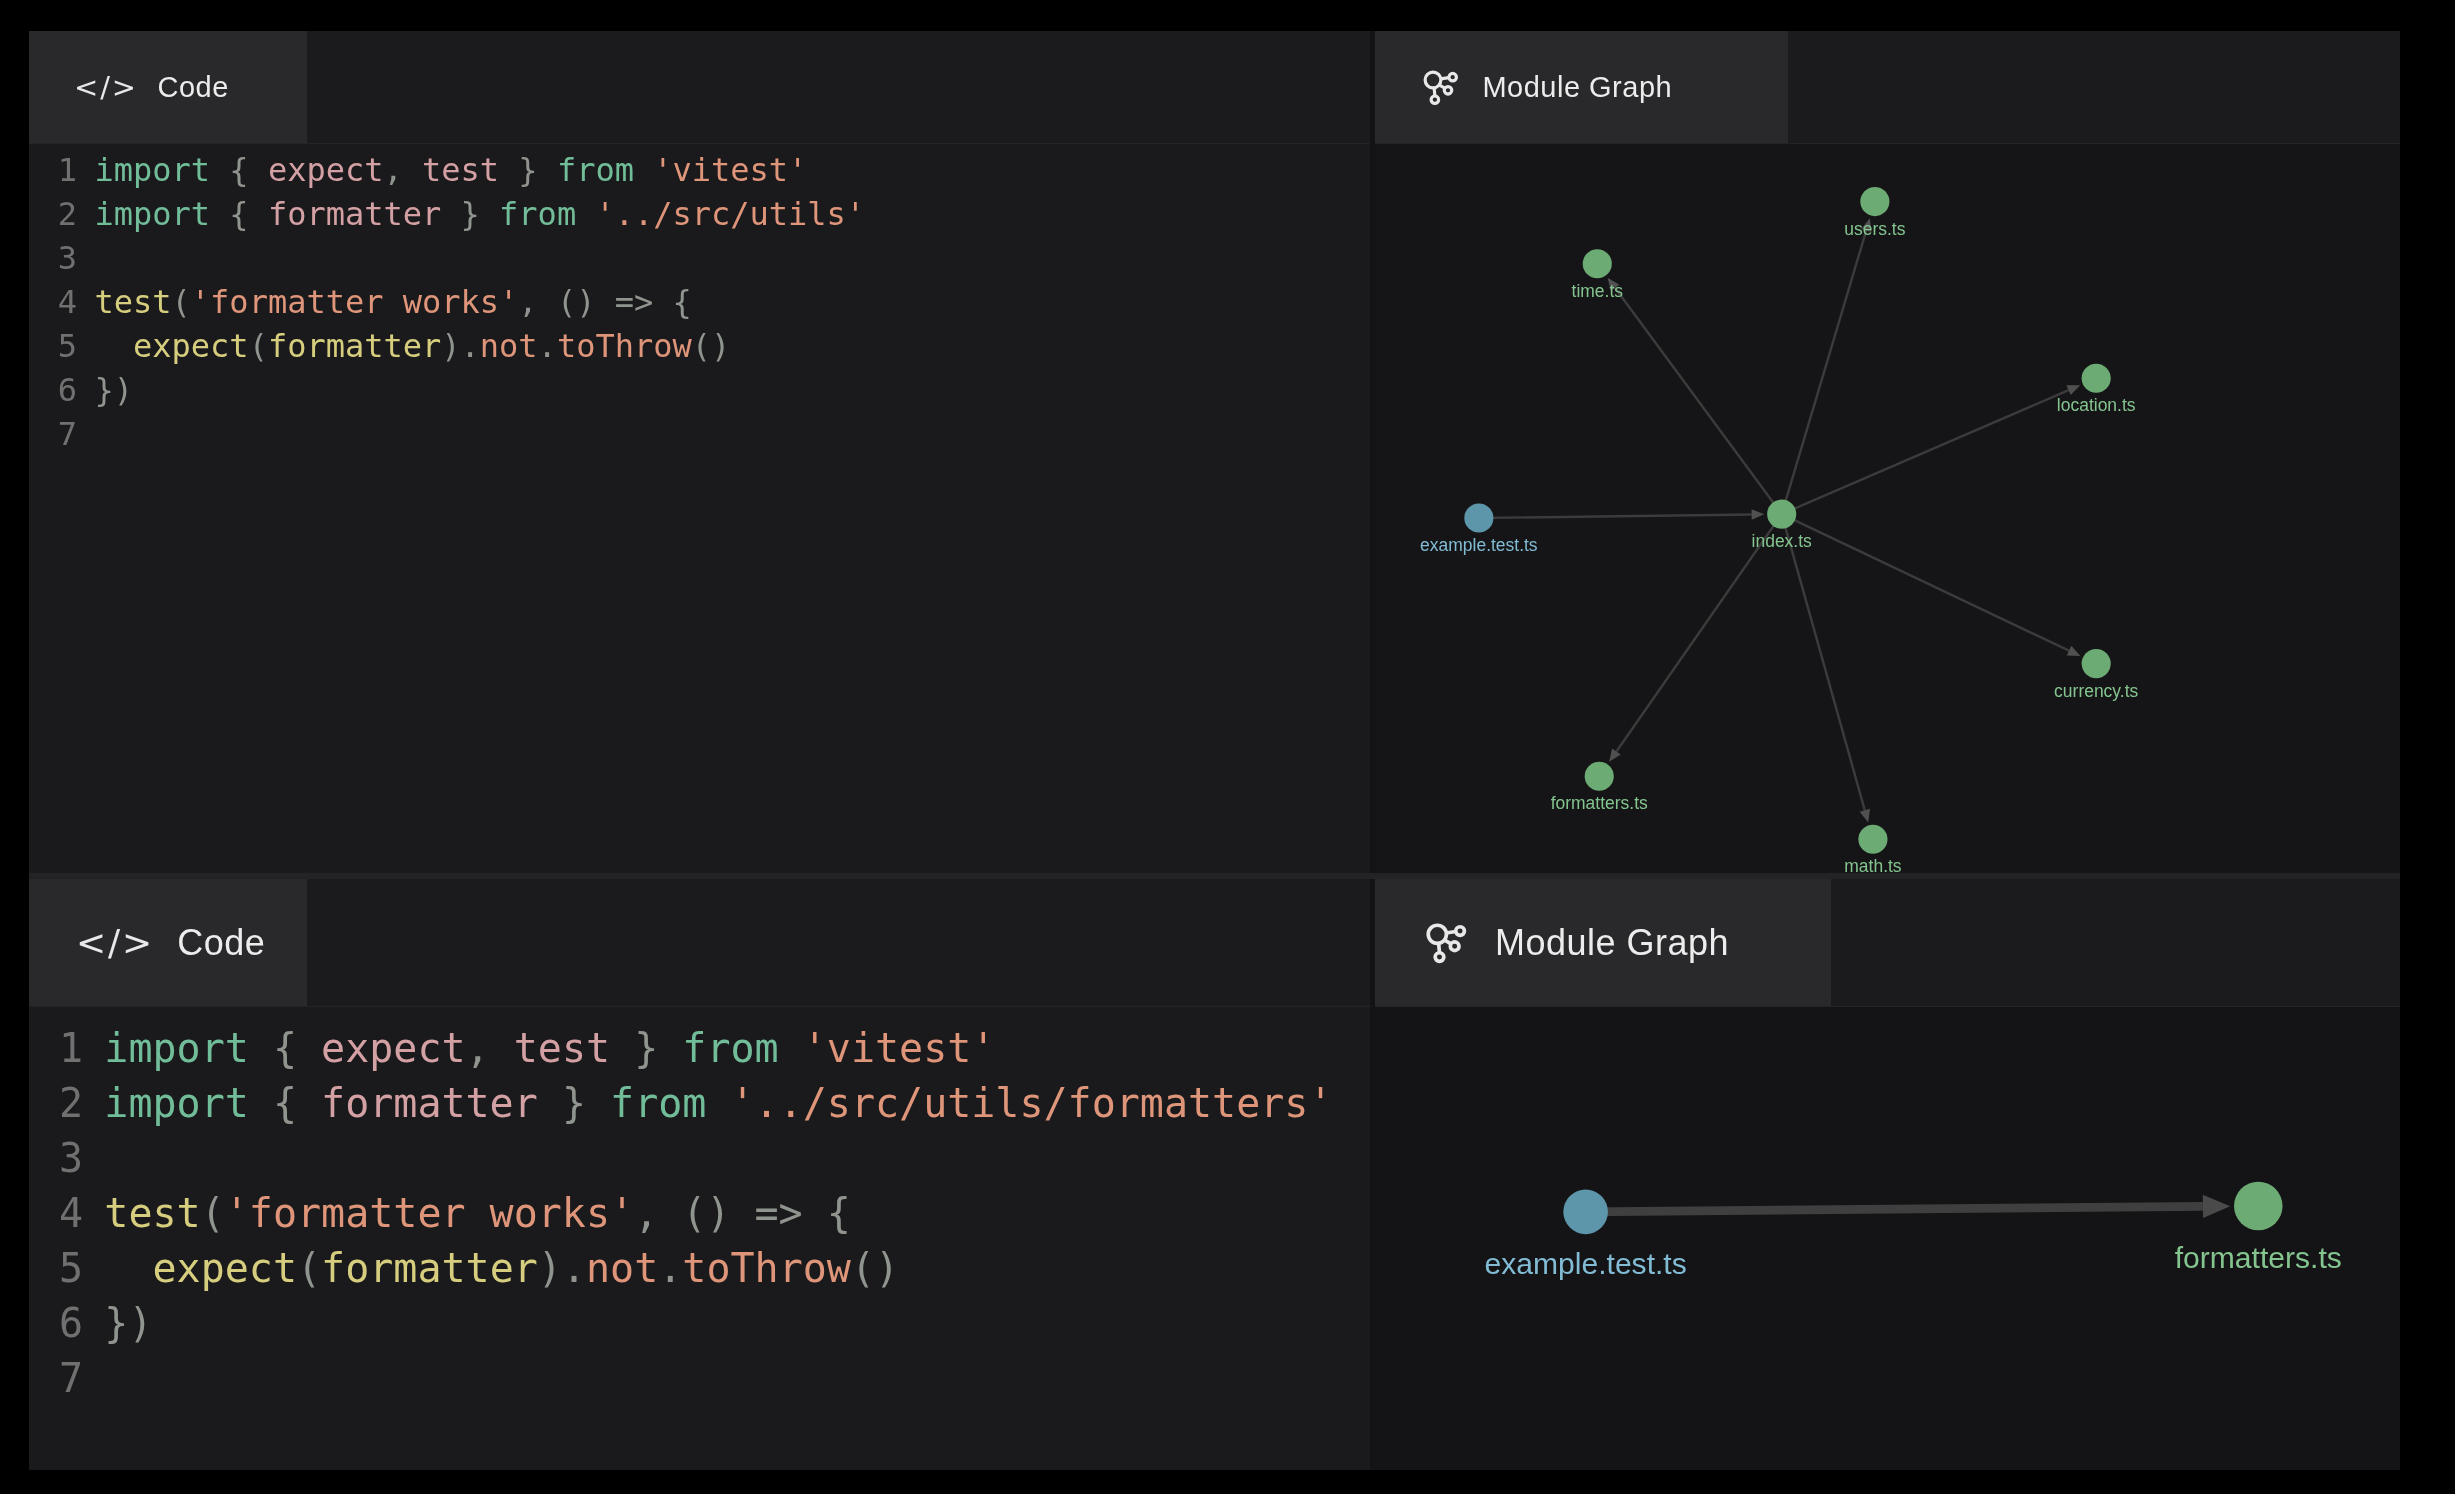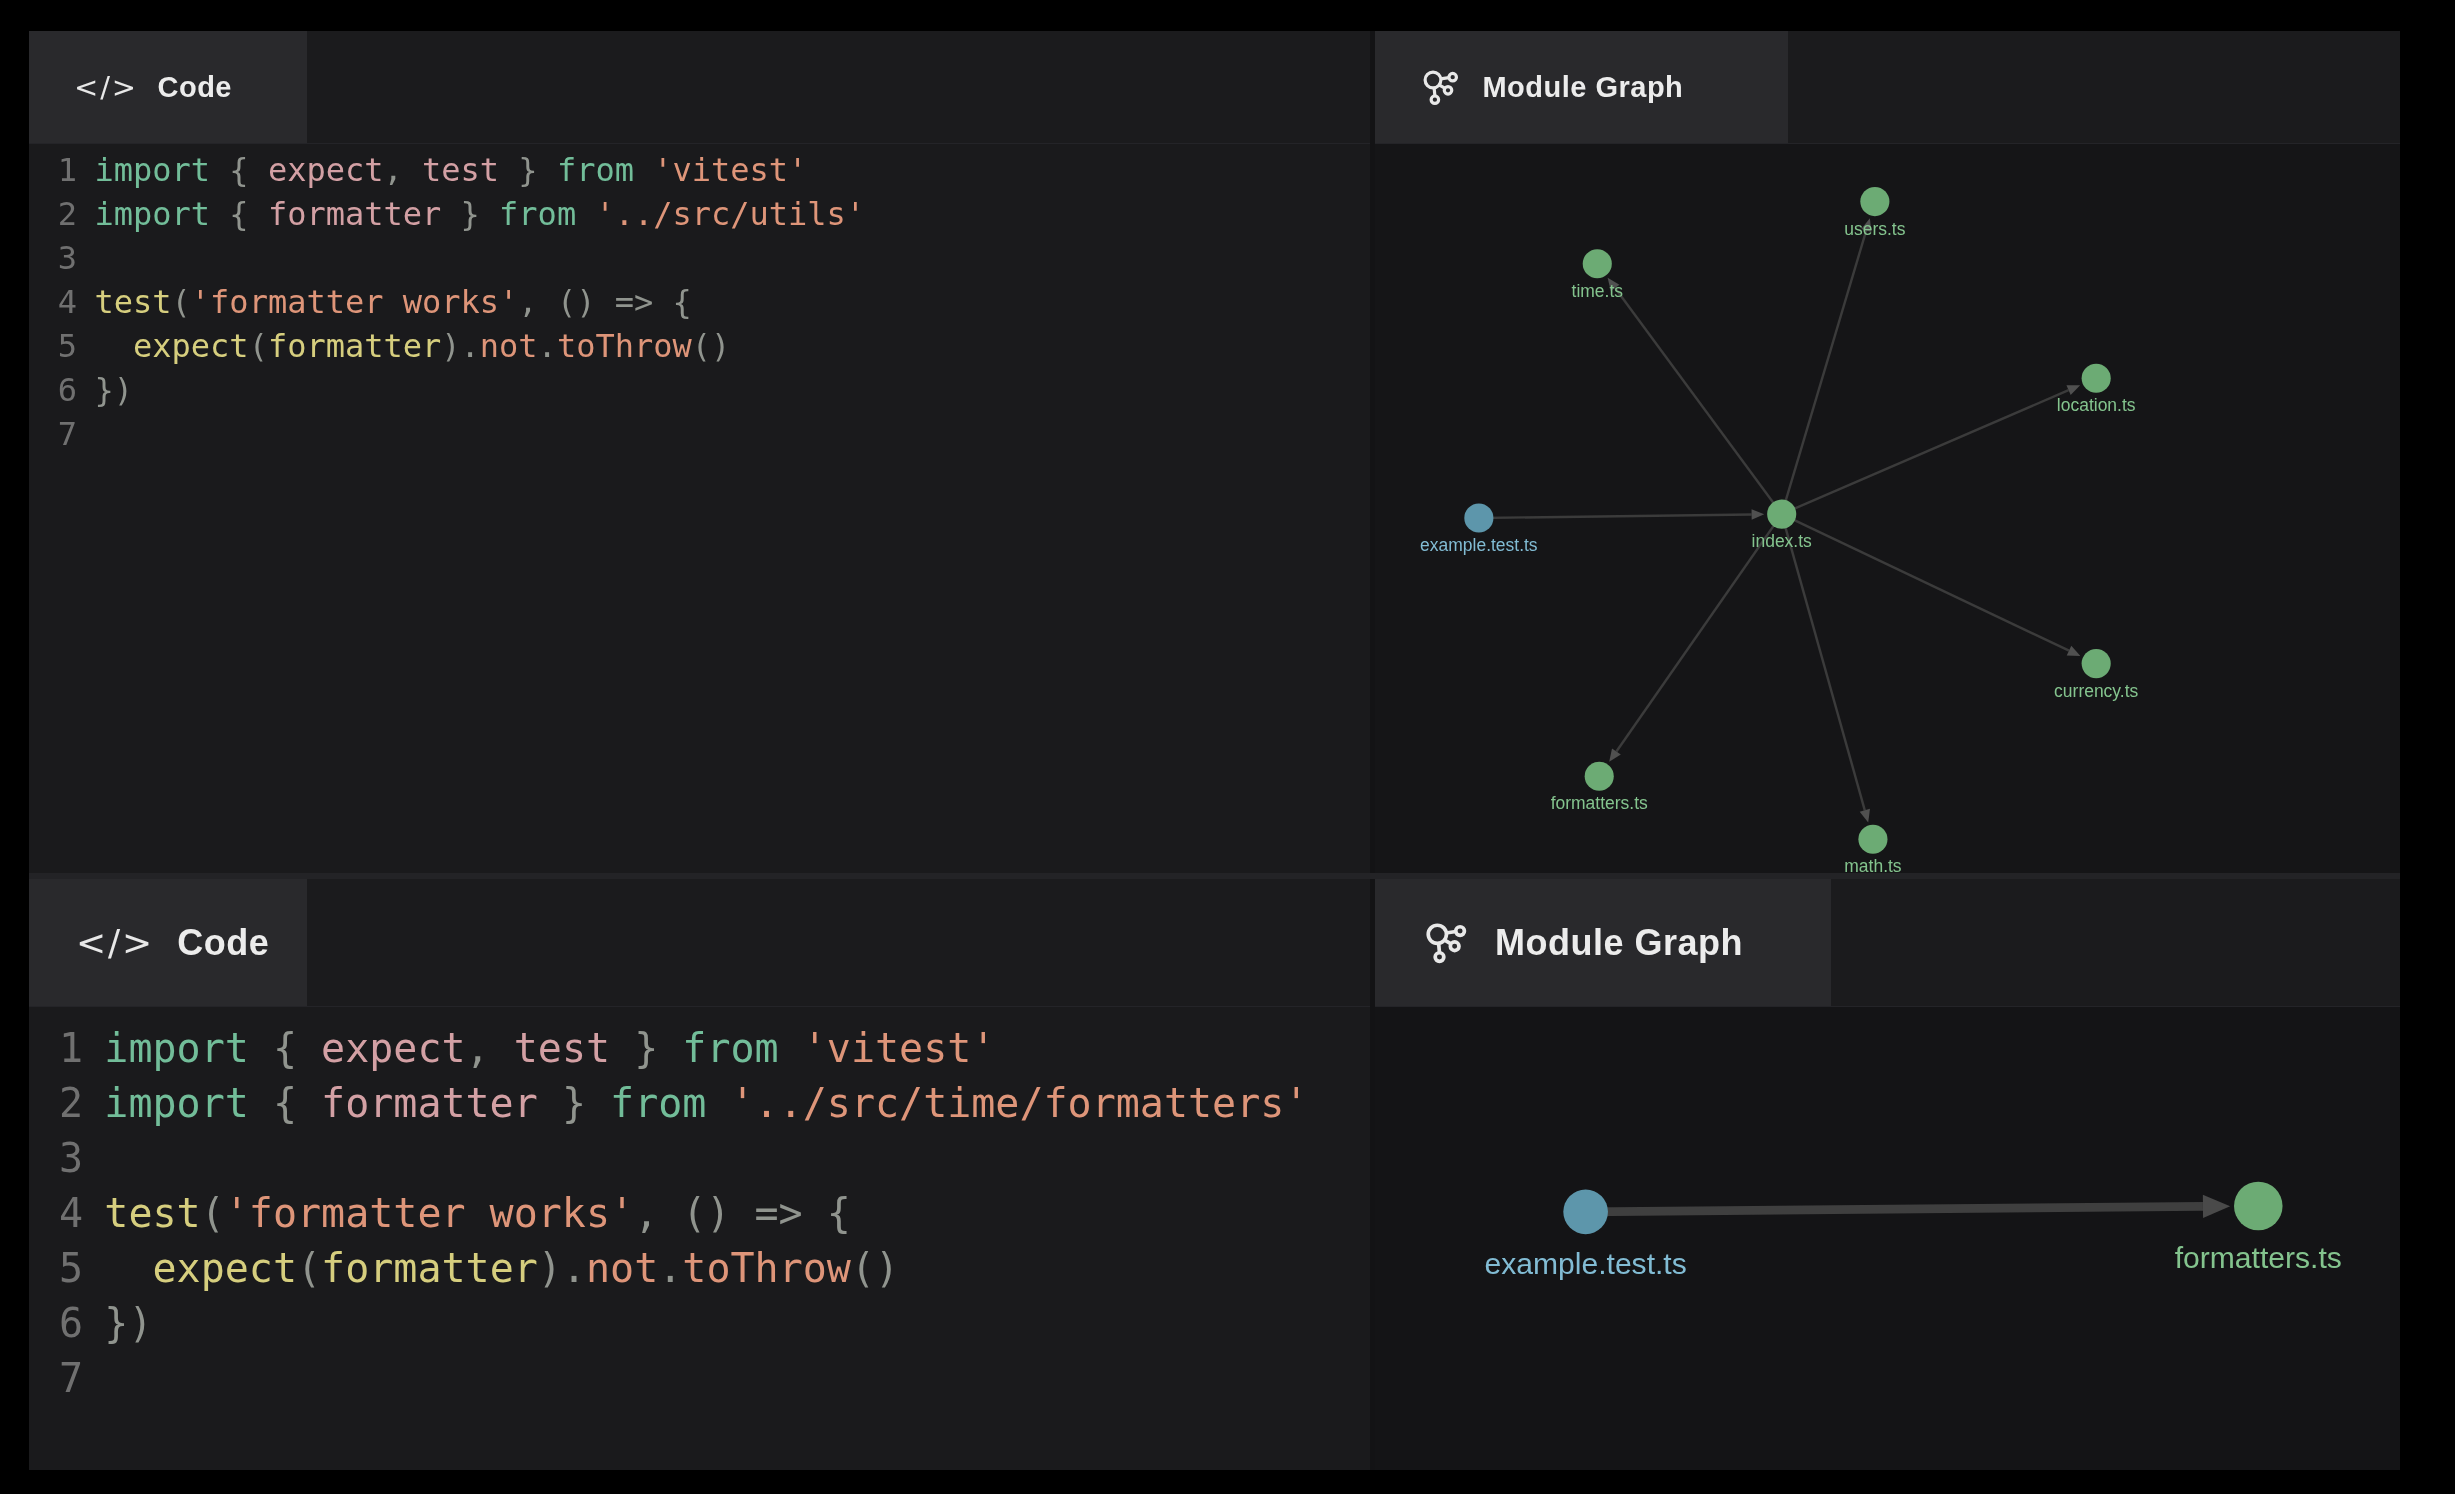--- a/index.html
+++ b/index.html
@@ -15,21 +15,21 @@
   
   .tabbar{
     position:absolute;left:0;right:0;top:0;background:#1b1b1d;
     border-bottom:1.9px solid #242428;box-sizing:border-box;
     display:flex;align-items:stretch;
   }
   .tab{
     background:#29292c;display:flex;align-items:center;box-sizing:border-box;
     color:#ececec;cursor:pointer;
   }
-  .tab .tab-label{white-space:nowrap;font-weight:700;letter-spacing:0.5px;}
+  .tab .tab-label{white-space:nowrap;font-weight:400;letter-spacing:0.5px;}
   .code-glyph{
     font-family:"DejaVu Sans", sans-serif;font-weight:500;color:#e8e8e8;
     letter-spacing:1.9px;white-space:nowrap;
   }
   .mg-icon{display:block;}
   
   .tabbar.row1{height:113px;}
   .tabbar.row1 .tab{width:278px;padding-left:45px;gap:19.4px;font-size:29px;}
   .tabbar.row1 .tab.wide{width:413px;padding-left:43px;}
   .tabbar.row1 .code-glyph{font-size:29px;}
@@ -147,21 +147,21 @@
 
   <div class="panel" id="panel-code-bot">
     <div class="tabbar row2">
       <div class="tab">
         <span class="code-glyph">&lt;/&gt;</span>
         <span class="tab-label">Code</span>
       </div>
     </div>
     <div class="codewrap">
         <div class="code-line"><span class="ln">1</span><span class="src"><span class="tk-kw">import</span><span class="tk-pun"> { </span><span class="tk-id">expect</span><span class="tk-pun">, </span><span class="tk-id">test</span><span class="tk-pun"> } </span><span class="tk-kw">from</span><span class="tk-pln"> </span><span class="tk-str">'vitest'</span></span></div>
-        <div class="code-line"><span class="ln">2</span><span class="src"><span class="tk-kw">import</span><span class="tk-pun"> { </span><span class="tk-id">formatter</span><span class="tk-pun"> } </span><span class="tk-kw">from</span><span class="tk-pln"> </span><span class="tk-str">'../src/time/formatters'</span></span></div>
+        <div class="code-line"><span class="ln">2</span><span class="src"><span class="tk-kw">import</span><span class="tk-pun"> { </span><span class="tk-id">formatter</span><span class="tk-pun"> } </span><span class="tk-kw">from</span><span class="tk-pln"> </span><span class="tk-str">'../src/utils/formatters'</span></span></div>
         <div class="code-line"><span class="ln">3</span><span class="src"></span></div>
         <div class="code-line"><span class="ln">4</span><span class="src"><span class="tk-fn">test</span><span class="tk-pun">(</span><span class="tk-str">'formatter works'</span><span class="tk-pun">, () =&gt; {</span></span></div>
         <div class="code-line"><span class="ln">5</span><span class="src"><span class="tk-pln">  </span><span class="tk-fn">expect</span><span class="tk-pun">(</span><span class="tk-fn">formatter</span><span class="tk-pun">).</span><span class="tk-str">not</span><span class="tk-pun">.</span><span class="tk-str">toThrow</span><span class="tk-pun">()</span></span></div>
         <div class="code-line"><span class="ln">6</span><span class="src"><span class="tk-pun">})</span></span></div>
         <div class="code-line"><span class="ln">7</span><span class="src"></span></div>
       </div>
   </div>
 
   <div class="panel" id="panel-graph-bot">
     <div class="tabbar row2">

